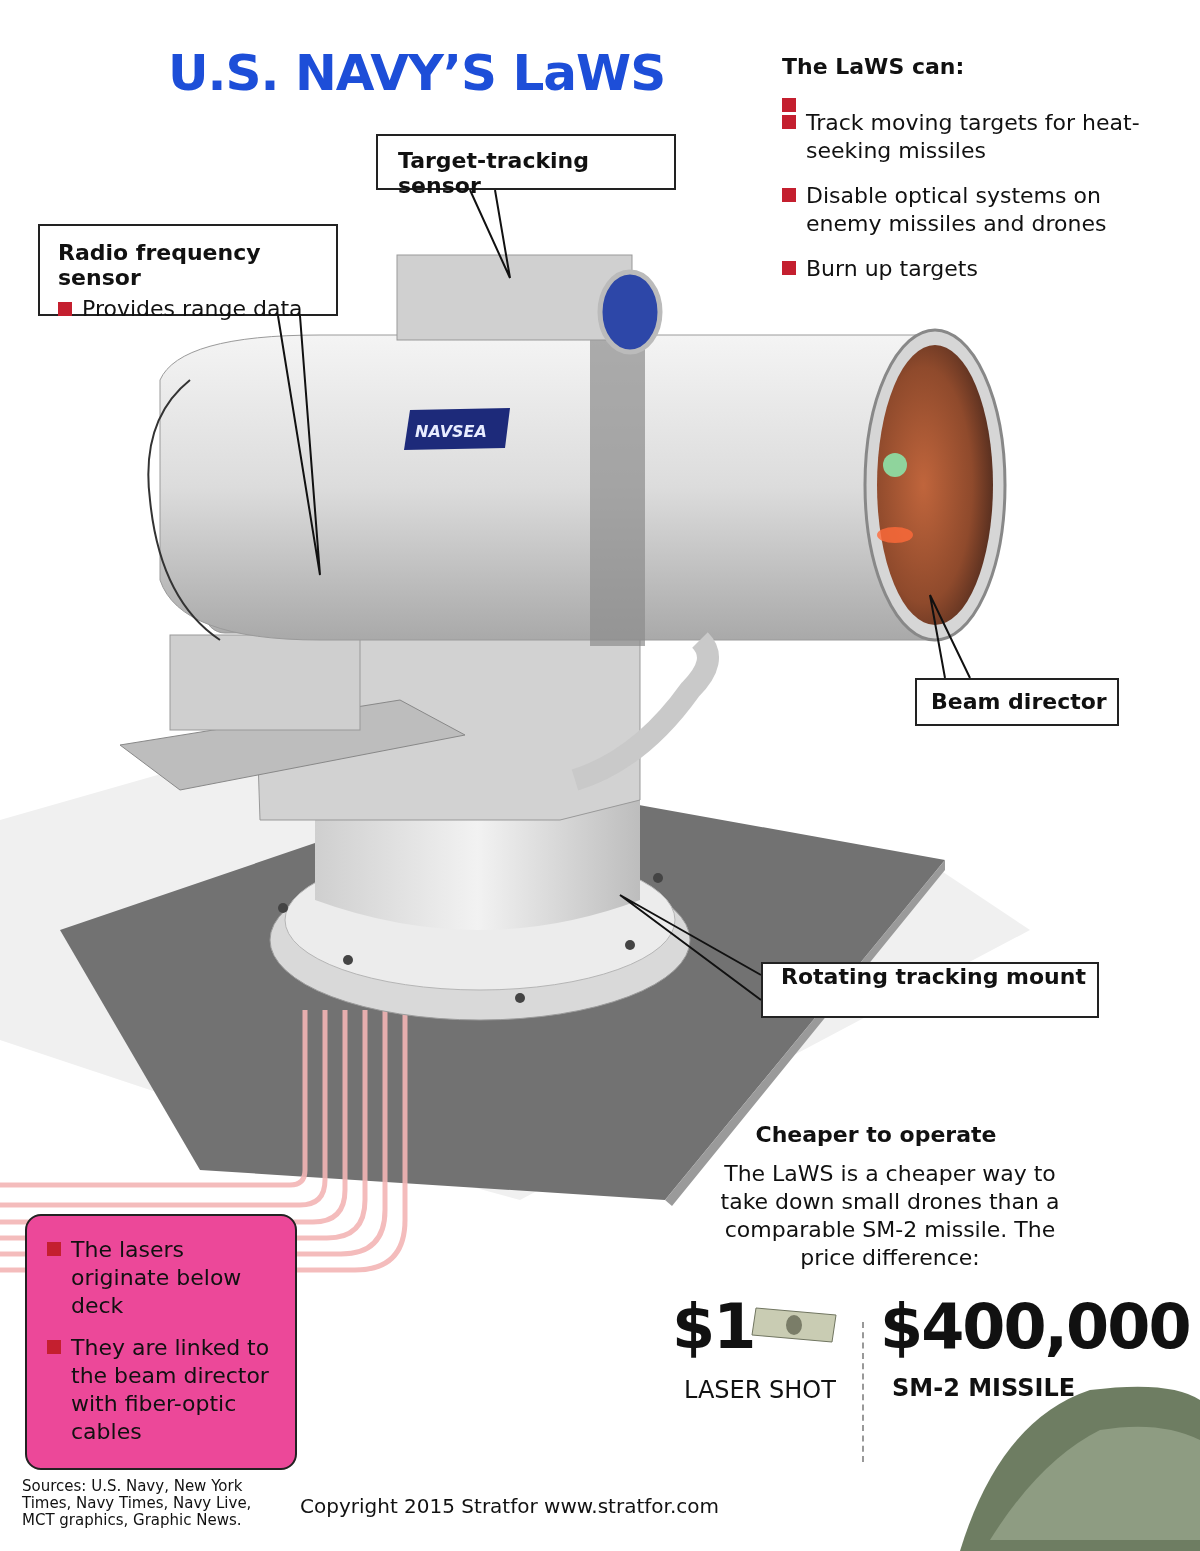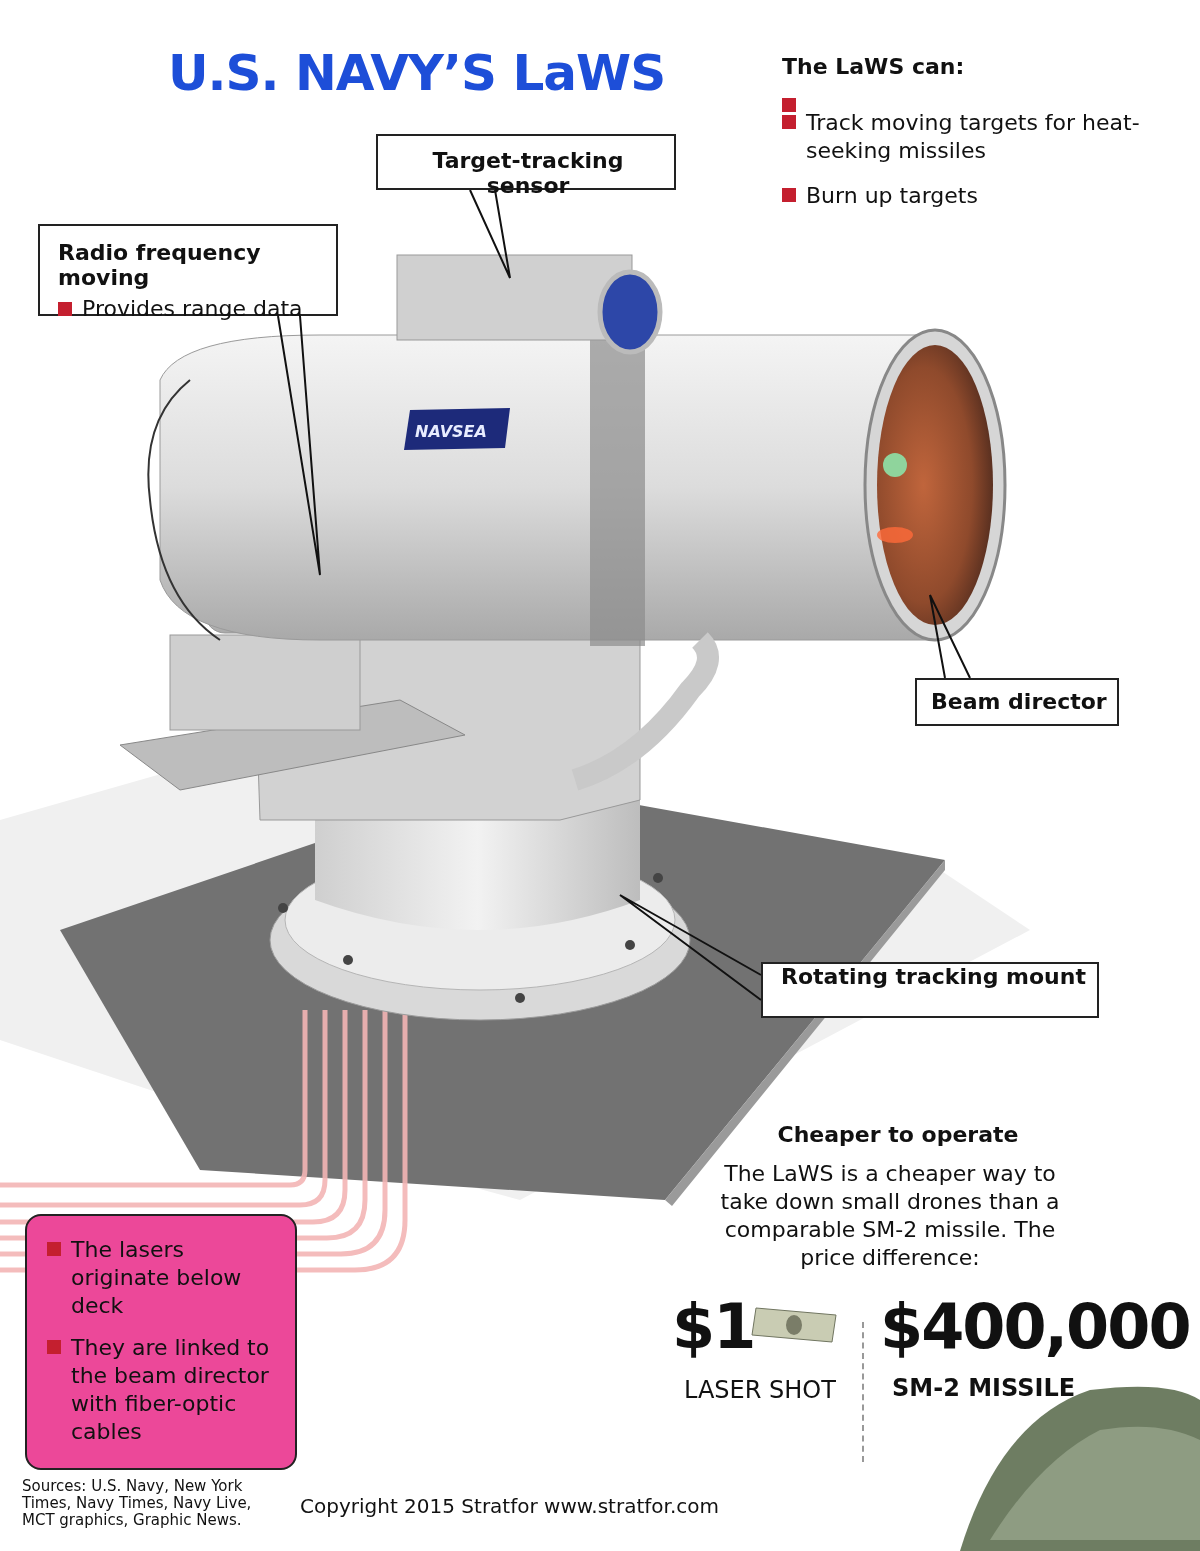--- a/index.html
+++ b/index.html
@@ -5,29 +5,29 @@
   html, body { margin:0; padding:0; }
   body { width:1200px; height:1551px; position:relative; overflow:hidden; background:#ffffff;
          font-family:"DejaVu Sans", "Liberation Sans", sans-serif; color:#111; }
   .abs { position:absolute; }
   .title { left:168px; top:44px; font-size:50px; font-weight:bold; letter-spacing:-1px; color:#1d4ed8; white-space:nowrap; }
   .can-head { left:782px; top:54px; font-size:22px; font-weight:bold; }
   .can-list { left:782px; top:92px; width:400px; margin:0; padding:0; list-style:none; }
   .can-list li { position:relative; padding-left:24px; font-size:22px; line-height:28px; margin-bottom:17px; }
   .bullet { position:absolute; left:0; top:6px; width:14px; height:14px; background:#c41f2f; }
   .callout { background:#fff; border:2px solid #222; font-weight:bold; font-size:22px; box-sizing:border-box; }
-  .c-target { left:376px; top:134px; width:300px; height:56px; padding:12px 16px 0 20px;text-align:center; }
+  .c-target { left:376px; top:134px; width:300px; height:56px; padding:12px 16px 0 20px; }
   .c-radio  { left:38px; top:224px; width:300px; height:92px; padding:14px 0 0 18px; }
   .c-radio .sub { font-weight:normal; position:relative; padding-left:24px; margin-top:6px; }
   .c-beam   { left:915px; top:678px; width:204px; height:48px; padding:9px 0 0 14px; }
   .c-mount  { left:761px; top:962px; width:338px; height:56px; padding:0 0 0 18px; }
   .note-box { left:25px; top:1214px; width:272px; height:256px; background:#ec4899; border:2px solid #222; border-radius:16px; box-sizing:border-box; padding:20px 10px 0 20px; }
   .note-box ul { list-style:none; margin:0; padding:0; }
   .note-box li { position:relative; padding-left:24px; font-size:22px; line-height:28px; margin-bottom:14px; }
-  .cheaper-head { left:708px; top:1122px; width:380px; text-align:center; font-size:22px; font-weight:bold; }
+  .cheaper-head { left:686px; top:1122px; width:380px; text-align:center; font-size:22px; font-weight:bold; }
   .cheaper-body { left:700px; top:1160px; width:380px; text-align:center; font-size:22px; line-height:28px; }
   .price1 { left:672px; top:1290px; font-size:62px; font-weight:bold; letter-spacing:-2px; }
   .price2 { left:880px; top:1290px; font-size:62px; font-weight:bold; letter-spacing:-2px; }
   .lab1 { left:684px; top:1376px; font-size:24px; font-weight:normal; }
   .lab2 { left:892px; top:1374px; font-size:24px; font-weight:bold; }
   .divider { left:862px; top:1322px; height:140px; border-left:2px dashed #999; }
   .sources { left:22px; top:1478px; width:260px; font-size:15px; line-height:17px; }
   .copyright { left:300px; top:1494px; font-size:20px; }
 </style>
 </head>
@@ -126,28 +126,28 @@
     <ellipse cx="794" cy="1325" rx="8" ry="10" fill="#7a7d68"></ellipse>
   </g>
 </svg>
 
 <div class="abs title">U.S. NAVY’S LaWS</div>
 
 <div class="abs can-head">The LaWS can:</div>
 <ul class="abs can-list">
   <li><span class="bullet"></span></li>
   <li><span class="bullet"></span><span>Track moving targets for heat-seeking missiles</span></li>
-  <li><span class="bullet"></span></li>
+  <li><span class="bullet"></span><span>Disable optical systems on enemy missiles and drones</span></li>
   <li><span class="bullet"></span><span>Burn up targets</span></li>
 </ul>
 
 <div class="abs callout c-target">Target-tracking sensor</div>
 
 <div class="abs callout c-radio">
-  <div>Radio frequency moving</div>
+  <div>Radio frequency sensor</div>
   <div class="sub"><span class="bullet"></span><span>Provides range data</span></div>
 </div>
 
 <div class="abs callout c-beam">Beam director</div>
 <div class="abs callout c-mount">Rotating tracking mount</div>
 
 <div class="abs note-box">
   <ul>
     <li><span class="bullet"></span><span>The lasers originate below deck</span></li>
     <li><span class="bullet"></span><span>They are linked to the beam director with fiber-optic cables</span></li>

